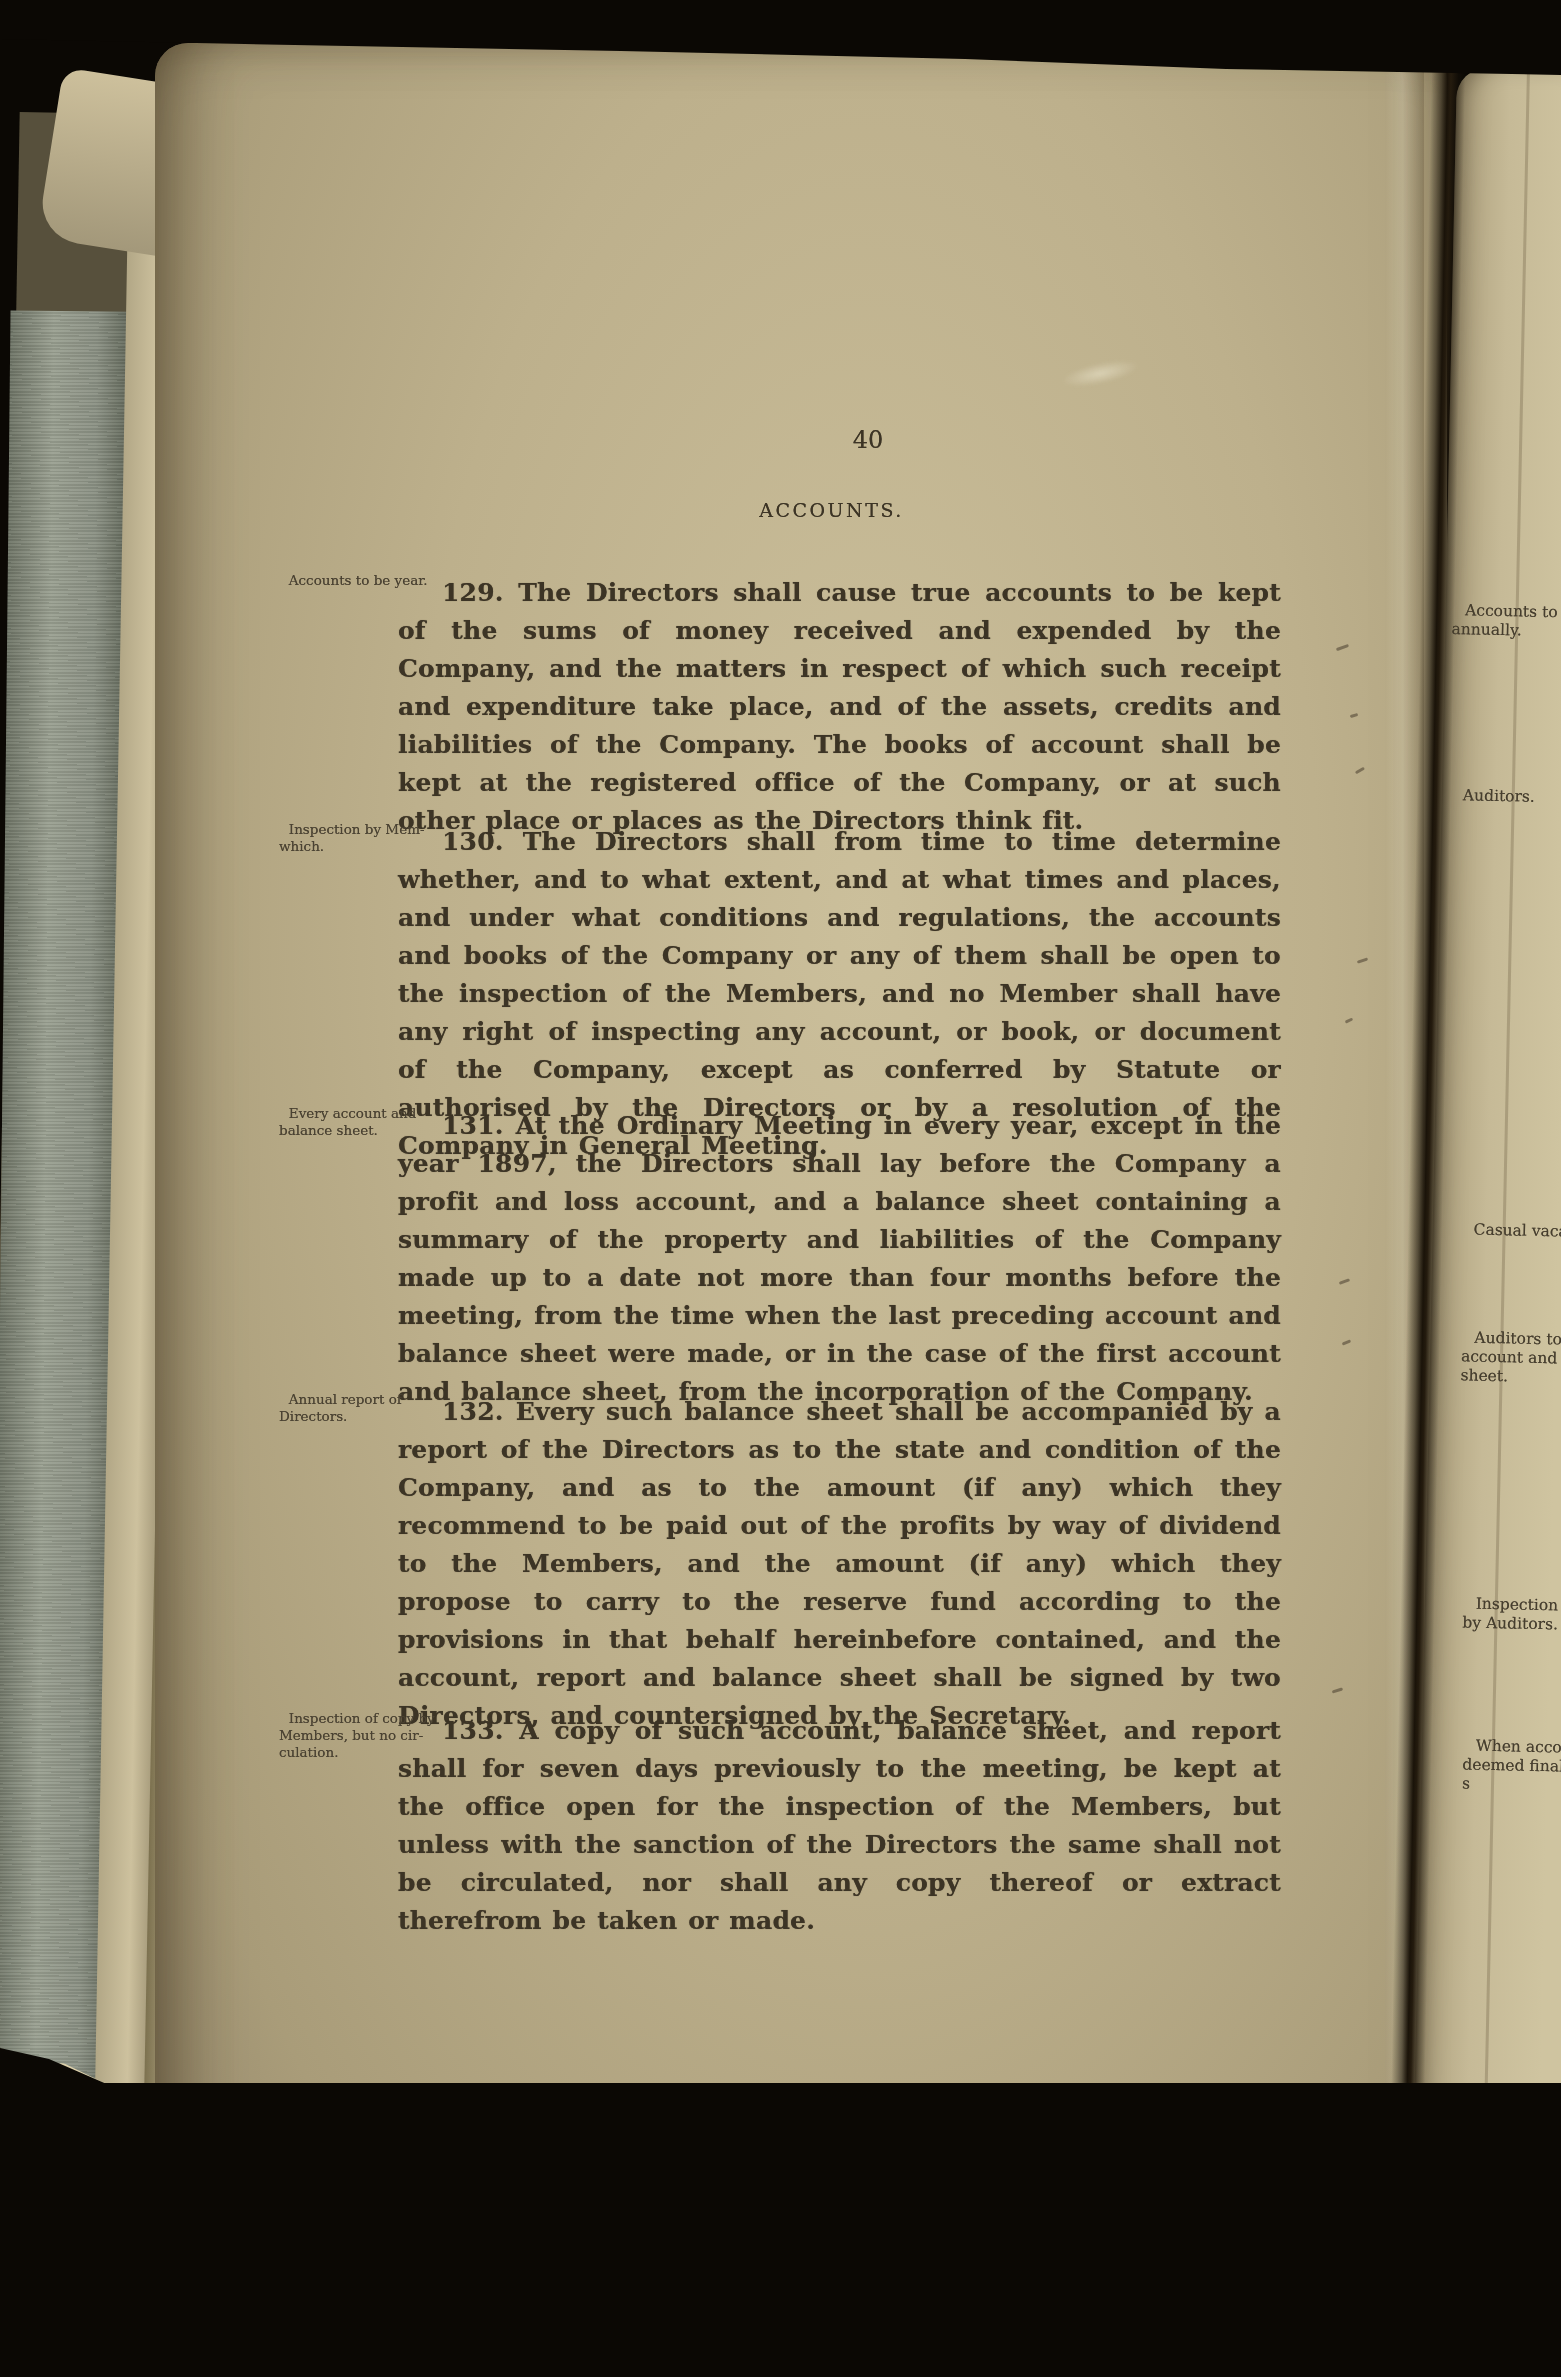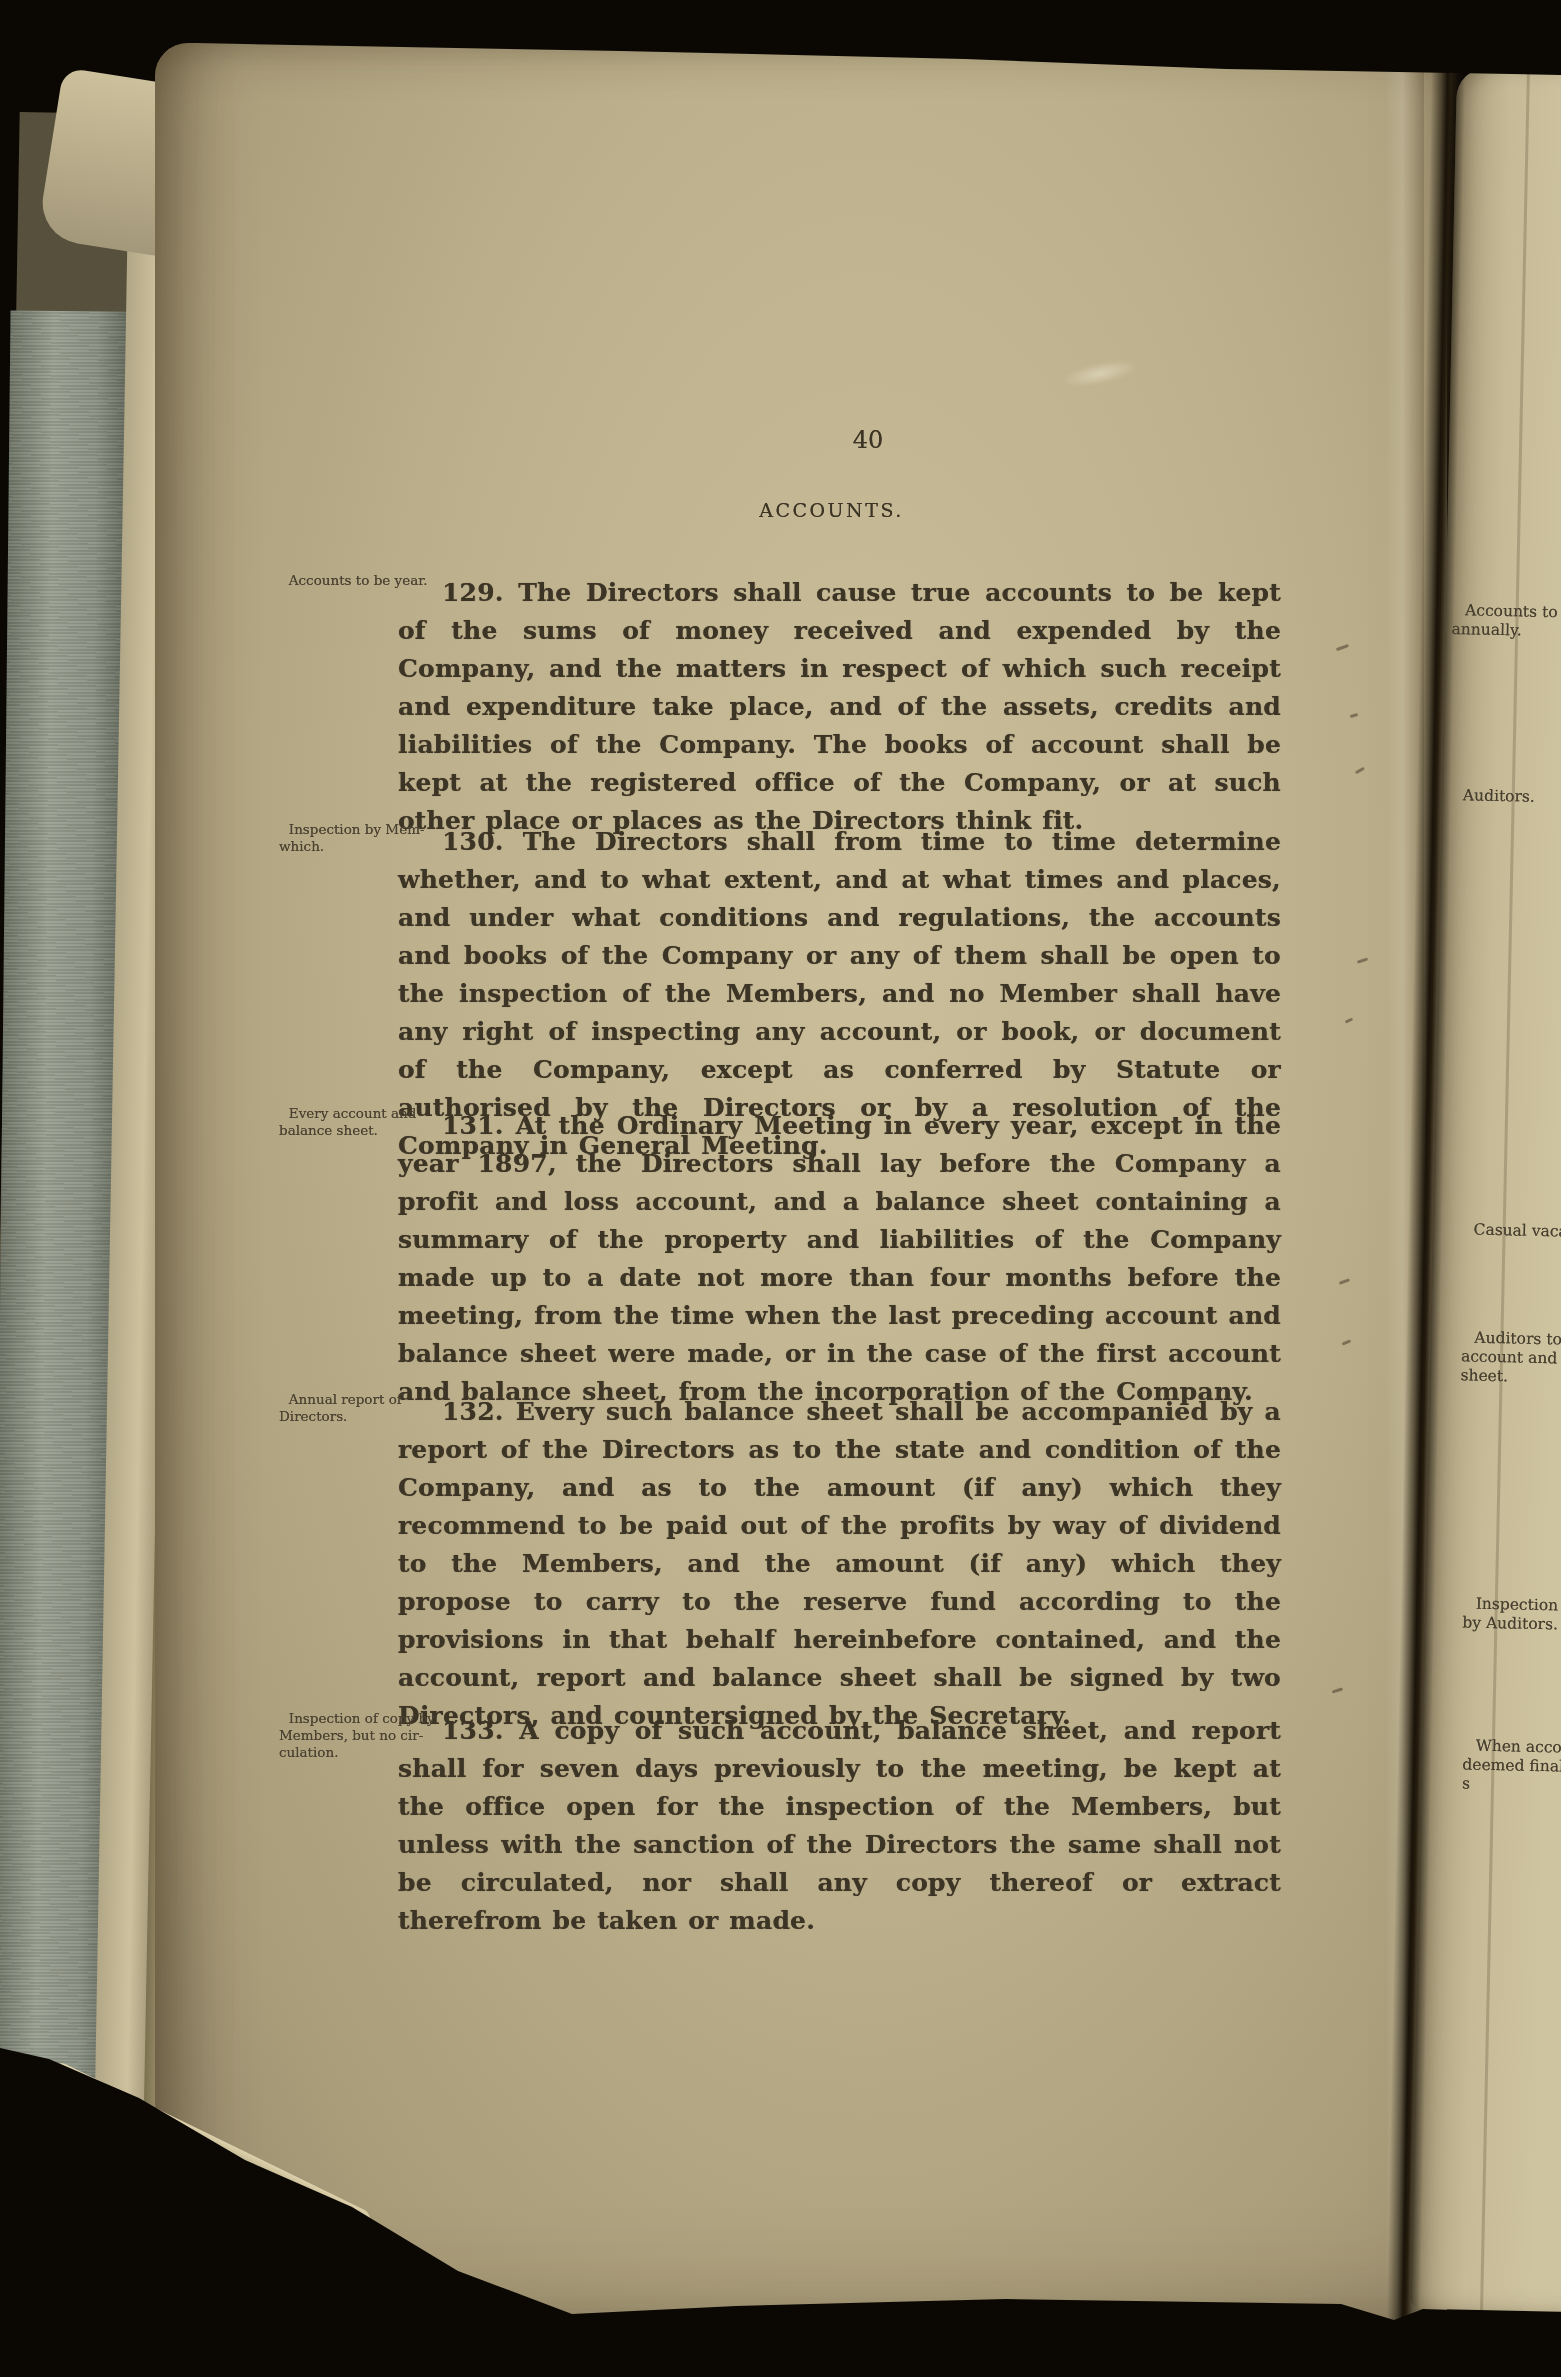--- a/index.html
+++ b/index.html
@@ -1,16 +1,16 @@
 <!DOCTYPE html>
 <html style="font-size:13px"><head>
 <meta charset="utf-8">
 <style>
   html,body{margin:0;padding:0;background:#0b0804;}
-  #canvas{position:relative;width:1562px;height:2377px;overflow:hidden;background:#0b0804;
+  #canvas{position:relative;width:1562px;height:2083px;overflow:hidden;background:#0b0804;
           font-family:"DejaVu Serif","Liberation Serif",serif;}
 
   
   .stack-base{position:absolute;left:0;top:114px;width:245px;height:2256px;background:#57503c;
               transform:rotate(1deg);z-index:1;}
   .stack-gray{position:absolute;left:0;top:311px;width:124px;height:2011px;z-index:1;
               background:linear-gradient(90deg,#6f7567 0%,#9aa091 35%,#8b9184 70%,#5d6355 100%);
               transform:rotate(.6deg);}
   .stack-gray:after{content:"";position:absolute;inset:0;
               background:repeating-linear-gradient(0deg,rgba(255,255,255,.05) 0 1.6px,rgba(0,0,0,.07) 1.6px 3.3px);}

